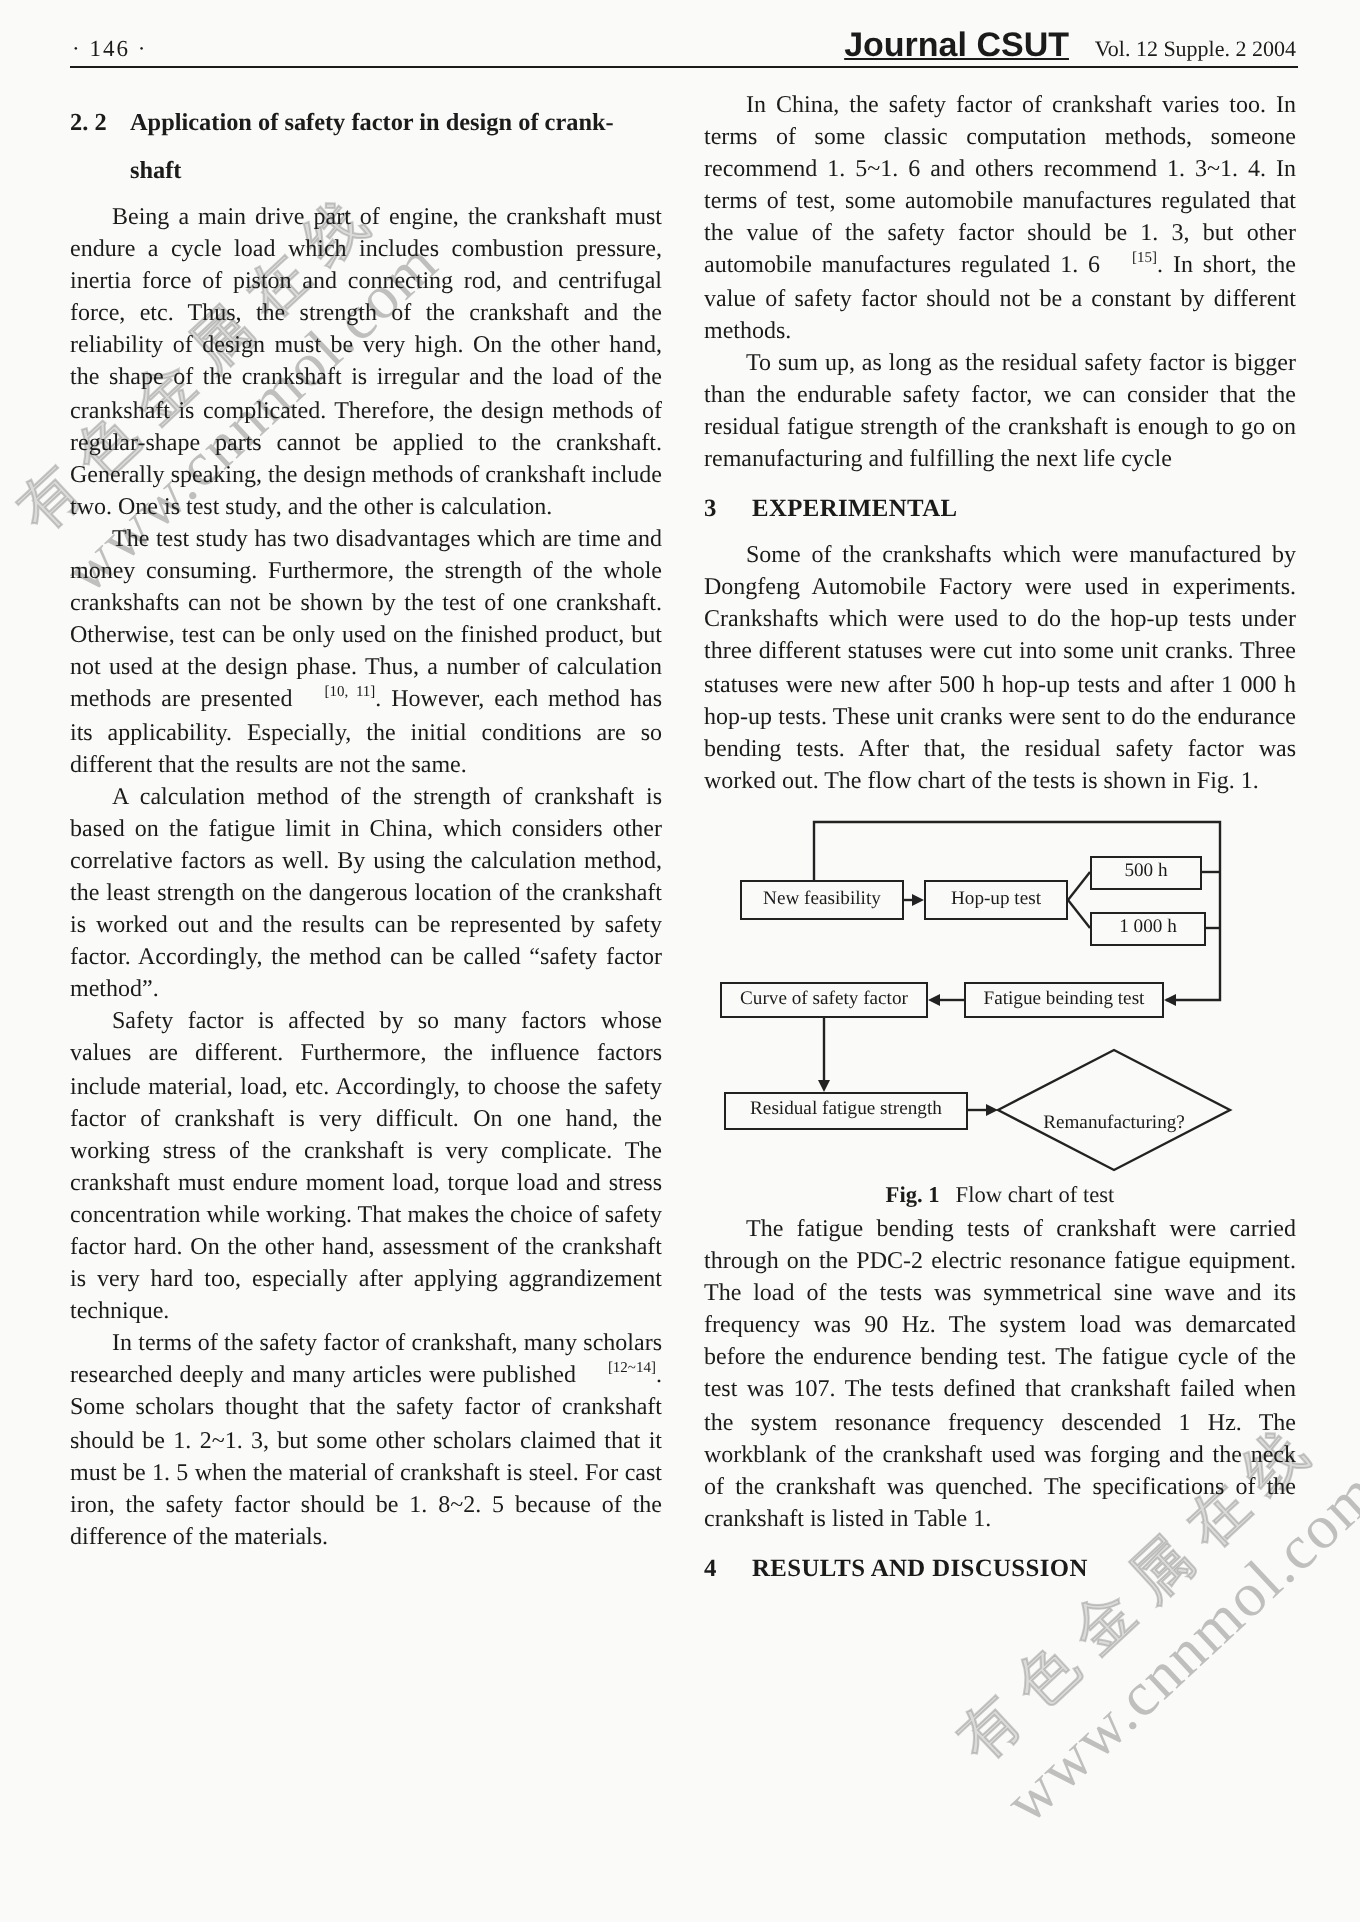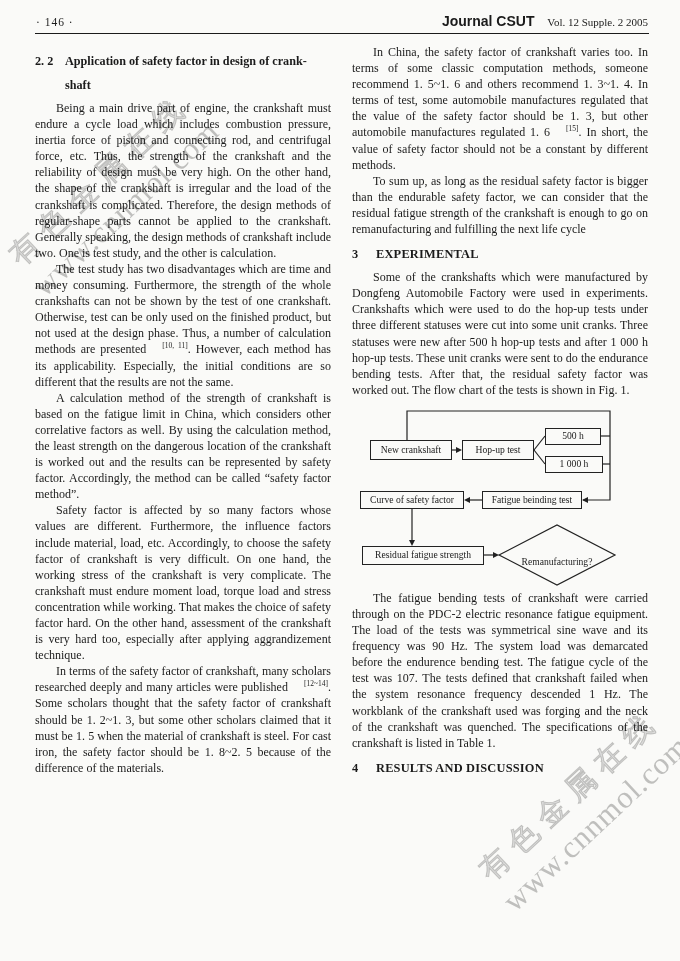--- a/index.html
+++ b/index.html
@@ -11,21 +11,21 @@
     color:#1b1b1b;
   }
   
   .hdr {
     position:absolute; top:13px; left:36px; right:32px;
     display:flex; justify-content:space-between; align-items:baseline;
     font-size:11.5px;
     gap:14px;
   }
   .hdr .pageno { letter-spacing:1px; }
-  .hdr .jname { font-family:"Liberation Sans","DejaVu Sans",sans-serif; font-weight:bold; font-size:14px; }
+  .hdr .jname { font-family:"Liberation Sans","DejaVu Sans",sans-serif; font-weight:bold; font-size:17px;text-decoration:underline; }
   .hdr .jinfo { margin-left:10px; font-size:11px; }
   .rule { position:absolute; top:33px; left:35px; right:31px; border-top:1.7px solid #1b1b1b; }
 
   
   .columns {
     position:absolute; top:44px; left:35px; width:613px;
     display:flex; gap:21px; z-index:1;
   }
   .col { width:296px; font-size:12px; line-height:16.1px; text-align:justify; }
   .col p { margin:0; }
@@ -85,21 +85,21 @@
   </div>
   <div class="wm wm2">
     <div class="cn">有色金属在线</div>
     <div class="url">www.cnnmol.com</div>
   </div>
 
   <div class="hdr">
     <span class="pageno">· 146 ·</span>
     <span>
       <span class="jname">Journal CSUT</span>
-      <span class="jinfo">Vol. 12   Supple. 2   2005</span>
+      <span class="jinfo">Vol. 12   Supple. 2   2004</span>
     </span>
   </div>
   <div class="rule"></div>
 
   <div class="columns">
 
     <div class="col">
 
       <div class="subhead">
         <span class="num">2. 2</span><span>Application of safety factor in design of crank-shaft</span>
@@ -143,30 +143,31 @@
           </g>
           <g fill="#222" stroke="none">
             <polygon points="108,44 102,41 102,47"></polygon>
             <polygon points="228,94 234,91 234,97"></polygon>
             <polygon points="110,94 116,91 116,97"></polygon>
             <polygon points="58,140 55,134 61,134"></polygon>
             <polygon points="145,149 139,146 139,152"></polygon>
           </g>
           <polygon points="145,149 203,119 261,149 203,179" fill="none" stroke="#222" stroke-width="1.2"></polygon>
         </svg>
-        <div class="node" style="left:16px; top:34px; width:82px; height:20px;">New crankshaft</div>
+        <div class="node" style="left:16px; top:34px; width:82px; height:20px;">New feasibility</div>
         <div class="node" style="left:108px; top:34px; width:72px; height:20px;">Hop-up test</div>
         <div class="node" style="left:191px; top:22px; width:56px; height:17px;">500 h</div>
         <div class="node" style="left:191px; top:50px; width:58px; height:17px;">1 000 h</div>
         <div class="node" style="left:6px; top:85px; width:104px; height:18px;">Curve of safety factor</div>
         <div class="node" style="left:128px; top:85px; width:100px; height:18px;">Fatigue beinding test</div>
         <div class="node" style="left:8px; top:140px; width:122px; height:19px;">Residual fatigue strength</div>
         <div class="node noborder" style="left:150px; top:148px; width:106px; height:16px;">Remanufacturing?</div>
       </div>
 
+      <p class="caption"><span class="figlab">Fig. 1</span><span>Flow chart of test</span></p>
 
       <p class="indent">The fatigue bending tests of crankshaft were carried through on the PDC-2 electric resonance fatigue equipment. The load of the tests was symmetrical sine wave and its frequency was 90 Hz. The system load was demarcated before the endurence bending test. The fatigue cycle of the test was 107. The tests defined that crankshaft failed when the system resonance frequency descended 1 Hz. The workblank of the crankshaft used was forging and the neck of the crankshaft was quenched. The specifications of the crankshaft is listed in Table 1.</p>
 
       <div class="sechead">
         <span class="num">4</span><span>RESULTS AND DISCUSSION</span>
       </div>
 
     </div>
   </div>
 </div>

